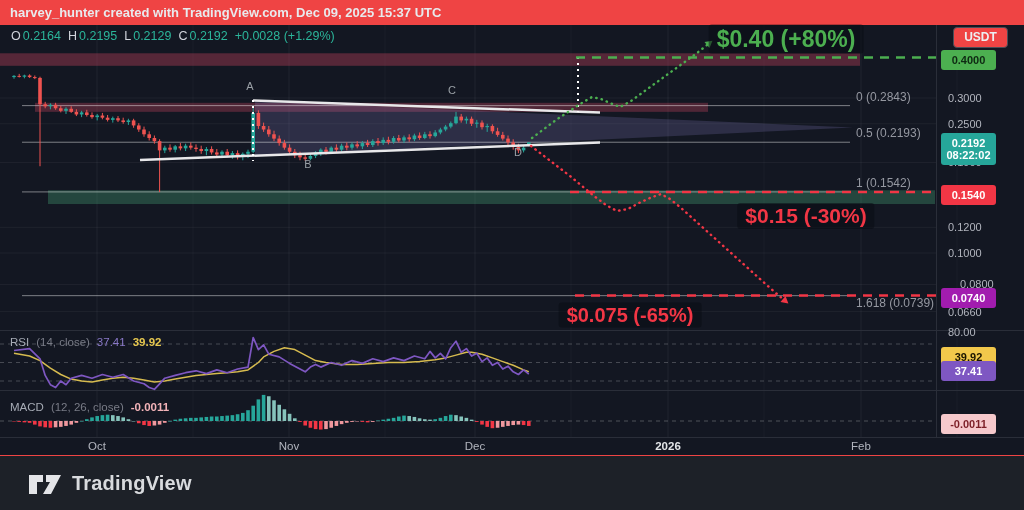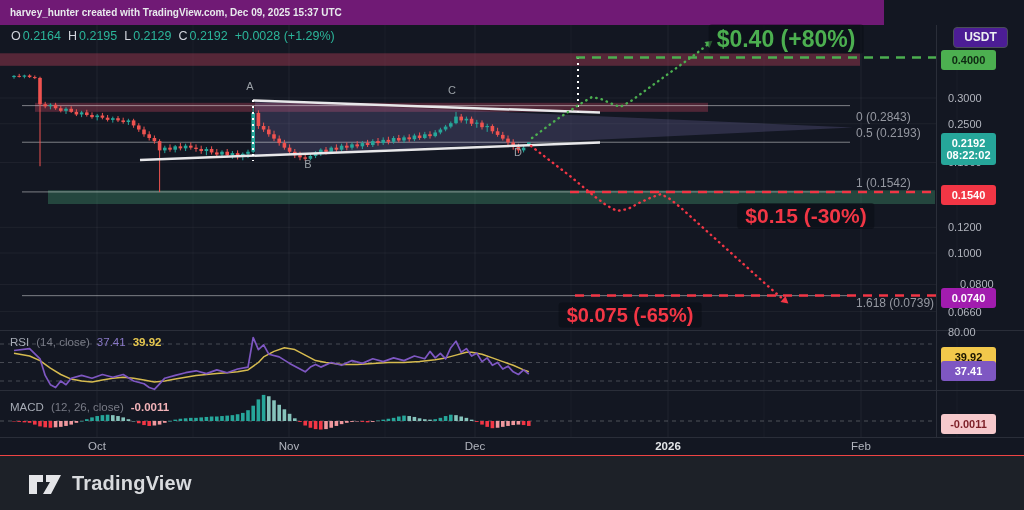--- a/index.html
+++ b/index.html
@@ -1,24 +1,24 @@
 <!DOCTYPE html>
 <html><head>
 <meta charset="utf-8">
 <style>
   html,body{margin:0;padding:0;background:#0c0e14;}
   *{box-sizing:border-box;font-family:"Liberation Sans",sans-serif;}
   #stage{position:relative;width:1024px;height:510px;background:#131722;overflow:hidden;}
-  .topbar{position:absolute;left:0;top:0;width:884px;height:25px;background:#701a75;
-          color:#e8eaed;font-size:10px;font-weight:bold;line-height:25px;padding-left:10px;}
+  .topbar{position:absolute;left:0;top:0;width:1024px;height:25px;background:#ef4444;
+          color:#e8eaed;font-size:13px;font-weight:bold;line-height:25px;padding-left:10px;}
   .symbol-row{position:absolute;left:11px;top:29px;display:flex;gap:7px;font-size:12.5px;color:#d8dbe0;z-index:5;}
   .symbol-row .pair{color:#2bb59a;display:flex;gap:2px;}
   .symbol-row .lt{color:#d1d4dc;}
   .symbol-row .val{color:#2bb59a;}
-  .usdt-btn{position:absolute;left:953px;top:27px;width:55px;height:21px;background:#4c1d95;
+  .usdt-btn{position:absolute;left:953px;top:27px;width:55px;height:21px;background:#ef4444;
             border:1px solid #4a4e58;border-radius:4px;color:#eceff2;font-size:12px;font-weight:bold;
             text-align:center;line-height:19px;z-index:6;}
   svg#cv{position:absolute;left:0;top:0;z-index:1;}
   .axlabel{position:absolute;left:948px;color:#b2b5be;font-size:11px;transform:translateY(-50%);z-index:4;}
   .badge{position:absolute;left:941px;width:55px;text-align:center;font-size:11px;font-weight:bold;
          border-radius:3px;padding:4px 0;z-index:5;line-height:12px;}
   .fiblabel{position:absolute;left:856px;color:#9598a1;font-size:12px;transform:translateY(-50%);z-index:3;white-space:nowrap;}
   .letter{position:absolute;color:#9aa0a6;font-size:11px;transform:translate(-50%,-50%);z-index:3;}
   .target{position:absolute;font-weight:bold;transform:translate(-50%,-50%);white-space:nowrap;
           background:rgba(10,13,20,0.55);padding:1px 8px;border-radius:3px;z-index:4;}
@@ -431,21 +431,21 @@
     <span style="color:#e7c84f;font-weight:bold;">39.92</span>
   </div>
 
   <div class="ind-legend" style="left:10px;top:401px;">
     <span>MACD</span>
     <span style="color:#787b86;">(12, 26, close)</span>
     <span style="color:#f3b3b8;font-weight:bold;">-0.0011</span>
   </div>
 
   <div id="overlays">
-      <div class="fiblabel" style="top: 96.6133px; margin-top: 20px;">0 (0.2843)</div>
+      <div class="fiblabel" style="top: 96.6133px;">0 (0.2843)</div>
       <div class="fiblabel" style="top: 133.231px;">0.5 (0.2193)</div>
       <div class="fiblabel" style="top: 182.91px;">1 (0.1542)</div>
       <div class="fiblabel" style="top: 303px;">1.618 (0.0739)</div>
       <div class="axlabel" style="top: 98.031px;">0.3000</div>
       <div class="axlabel" style="top: 123.749px;">0.2500</div>
       <div class="axlabel" style="top: 162.461px;">0.1900</div>
       <div class="axlabel" style="top: 227.282px;">0.1200</div>
       <div class="axlabel" style="top: 253px;">0.1000</div>
       <div class="axlabel" style="top: 284.476px; padding-left: 12px;">0.0800</div>
       <div class="axlabel" style="top: 311.612px;">0.0660</div>

